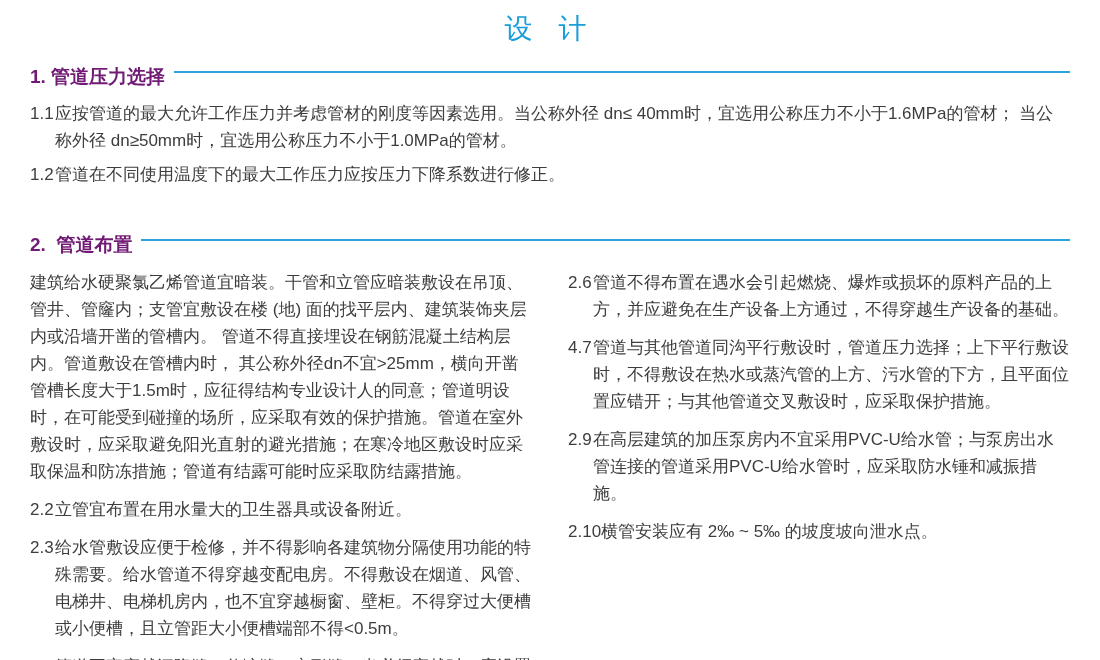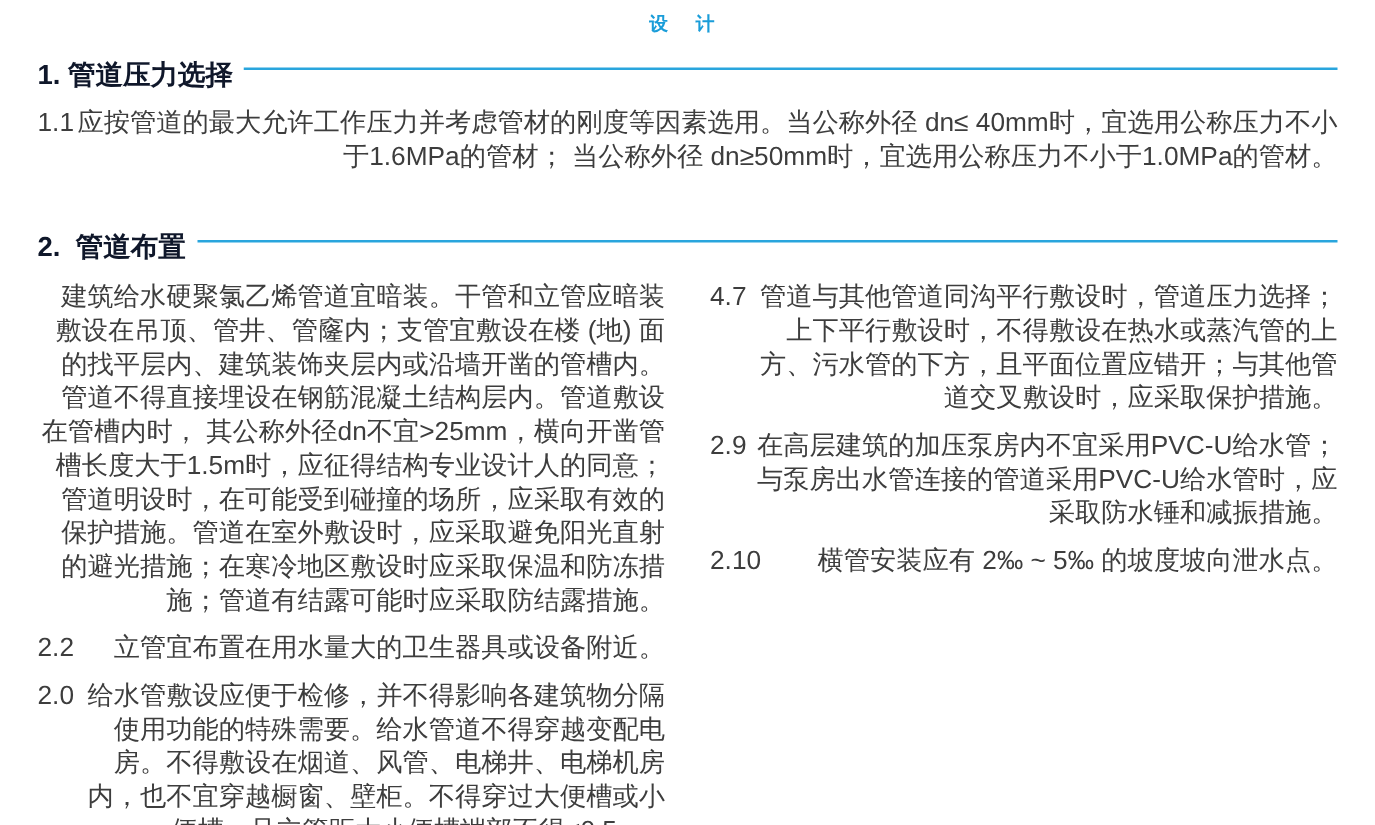--- a/index.html
+++ b/index.html
@@ -9,33 +9,33 @@
     font-family: "Liberation Sans", "DejaVu Sans", sans-serif;
     overflow: hidden;
   }
   .page {
     width: 1100px; height: 660px;
     padding: 10px 30px 0 30px;
   }
   .page-title {
     text-align: center;
     color: #1a9dd9;
-    font-size: 15px;
-    font-weight: bold;
+    font-size: 28px;
+    font-weight: normal;
     letter-spacing: 9px;
     margin-bottom: 16px;
     white-space: pre;
   }
   .sec-head {
     display: flex;
     align-items: center;
   }
   .sec-head h2 {
-    color: #0f172a;
-    font-size: 22px;
+    color: #701a75;
+    font-size: 19px;
     font-weight: bold;
     white-space: pre;
     flex: 0 0 auto;
   }
   .rule {
     flex: 1 1 auto;
     height: 2px;
     background: #29a5dd;
     margin-left: 9px;
     position: relative;
@@ -46,76 +46,84 @@
   .sec-2 { margin-top: 44px; }
   .sec-2 .cols {
     display: flex;
     gap: 36px;
     margin-top: 11px;
   }
   .col { flex: 1 1 0; min-width: 0; }
   .item {
     display: flex;
     color: #3d3d3d;
-    font-size: 21px;
+    font-size: 17px;
     line-height: 27px;
     margin-bottom: 7px;
   }
   .sec-2 .item { margin-bottom: 11px; }
   .item .num {
     flex: 0 0 auto;
     min-width: 25px;
     white-space: nowrap;
   }
-  .item .txt { flex: 1 1 auto; text-align: right; }
+  .item .txt { flex: 1 1 auto; }
 </style>
 </head>
 <body>
 
 <div class="page">
 
   <h1 class="page-title">设 计</h1>
 
   <section class="sec-1">
     <div class="sec-head">
       <h2>1. 管道压力选择</h2>
       <div class="rule"></div>
     </div>
     <div class="items">
       <p class="item">
         <span class="num">1.1</span>
         <span class="txt">应按管道的最大允许工作压力并考虑管材的刚度等因素选用。当公称外径 dn≤ 40mm时，宜选用公称压力不小于1.6MPa的管材； 当公称外径 dn≥50mm时，宜选用公称压力不小于1.0MPa的管材。</span>
+      </p>
+      <p class="item">
+        <span class="num">1.2</span>
+        <span class="txt">管道在不同使用温度下的最大工作压力应按压力下降系数进行修正。</span>
       </p>
     </div>
   </section>
 
   <section class="sec-2">
     <div class="sec-head">
       <h2>2.  管道布置</h2>
       <div class="rule"></div>
     </div>
     <div class="cols">
       <div class="col">
         <p class="item">
           <span class="txt">建筑给水硬聚氯乙烯管道宜暗装。干管和立管应暗装敷设在吊顶、管井、管窿内；支管宜敷设在楼 (地) 面的找平层内、建筑装饰夹层内或沿墙开凿的管槽内。 管道不得直接埋设在钢筋混凝土结构层内。管道敷设在管槽内时， 其公称外径dn不宜&gt;25mm，横向开凿管槽长度大于1.5m时，应征得结构专业设计人的同意；管道明设时，在可能受到碰撞的场所，应采取有效的保护措施。管道在室外敷设时，应采取避免阳光直射的避光措施；在寒冷地区敷设时应采取保温和防冻措施；管道有结露可能时应采取防结露措施。</span>
         </p>
         <p class="item">
           <span class="num">2.2</span>
           <span class="txt">立管宜布置在用水量大的卫生器具或设备附近。</span>
         </p>
         <p class="item">
-          <span class="num">2.0</span>
+          <span class="num">2.3</span>
           <span class="txt">给水管敷设应便于检修，并不得影响各建筑物分隔使用功能的特殊需要。给水管道不得穿越变配电房。不得敷设在烟道、风管、电梯井、电梯机房内，也不宜穿越橱窗、壁柜。不得穿过大便槽或小便槽，且立管距大小便槽端部不得&lt;0.5m。</span>
         </p>
         <p class="item">
           <span class="num">2.4</span>
           <span class="txt">管道不宜穿越沉降缝、伸缩缝、变形缝。当必须穿越时，应设置补偿管道伸缩和剪切变形的装置。</span>
         </p>
       </div>
       <div class="col">
+        <p class="item">
+          <span class="num">2.6</span>
+          <span class="txt">管道不得布置在遇水会引起燃烧、爆炸或损坏的原料产品的上方，并应避免在生产设备上方通过，不得穿越生产设备的基础。</span>
+        </p>
         <p class="item">
           <span class="num">4.7</span>
           <span class="txt">管道与其他管道同沟平行敷设时，管道压力选择；上下平行敷设时，不得敷设在热水或蒸汽管的上方、污水管的下方，且平面位置应错开；与其他管道交叉敷设时，应采取保护措施。</span>
         </p>
         <p class="item">
           <span class="num">2.9</span>
           <span class="txt">在高层建筑的加压泵房内不宜采用PVC-U给水管；与泵房出水管连接的管道采用PVC-U给水管时，应采取防水锤和减振措施。</span>
         </p>
         <p class="item">
           <span class="num">2.10</span>

